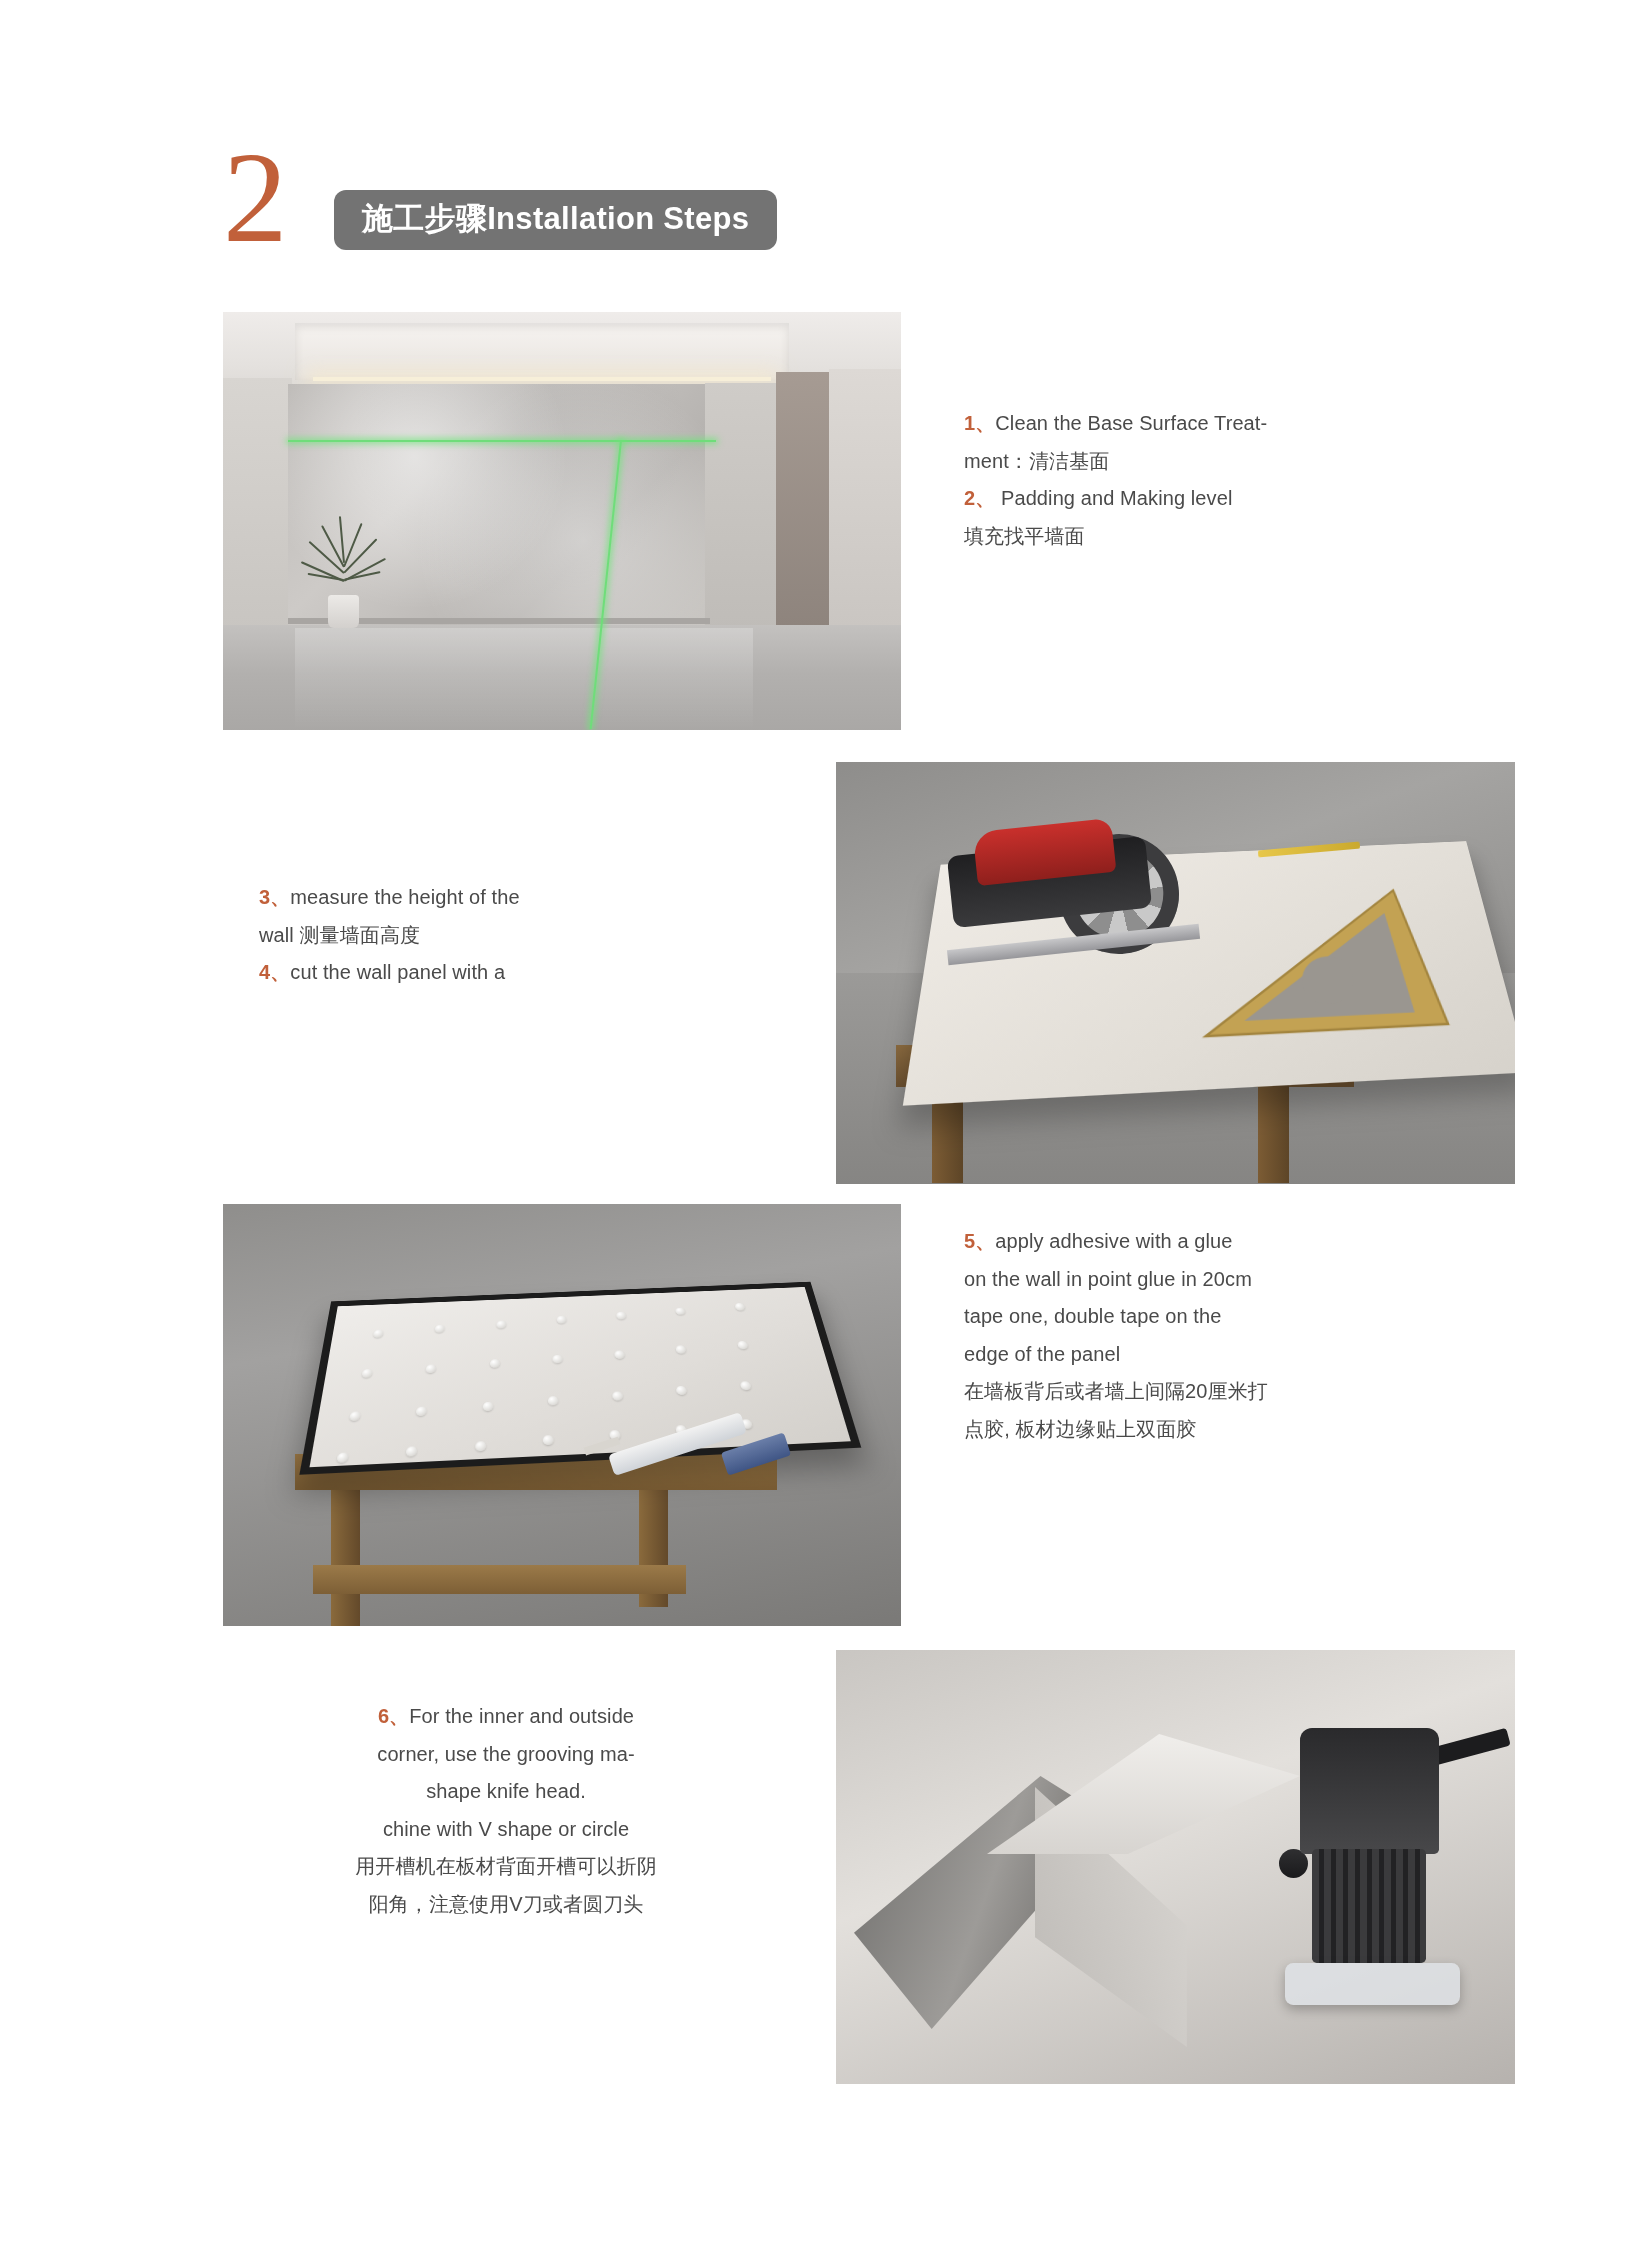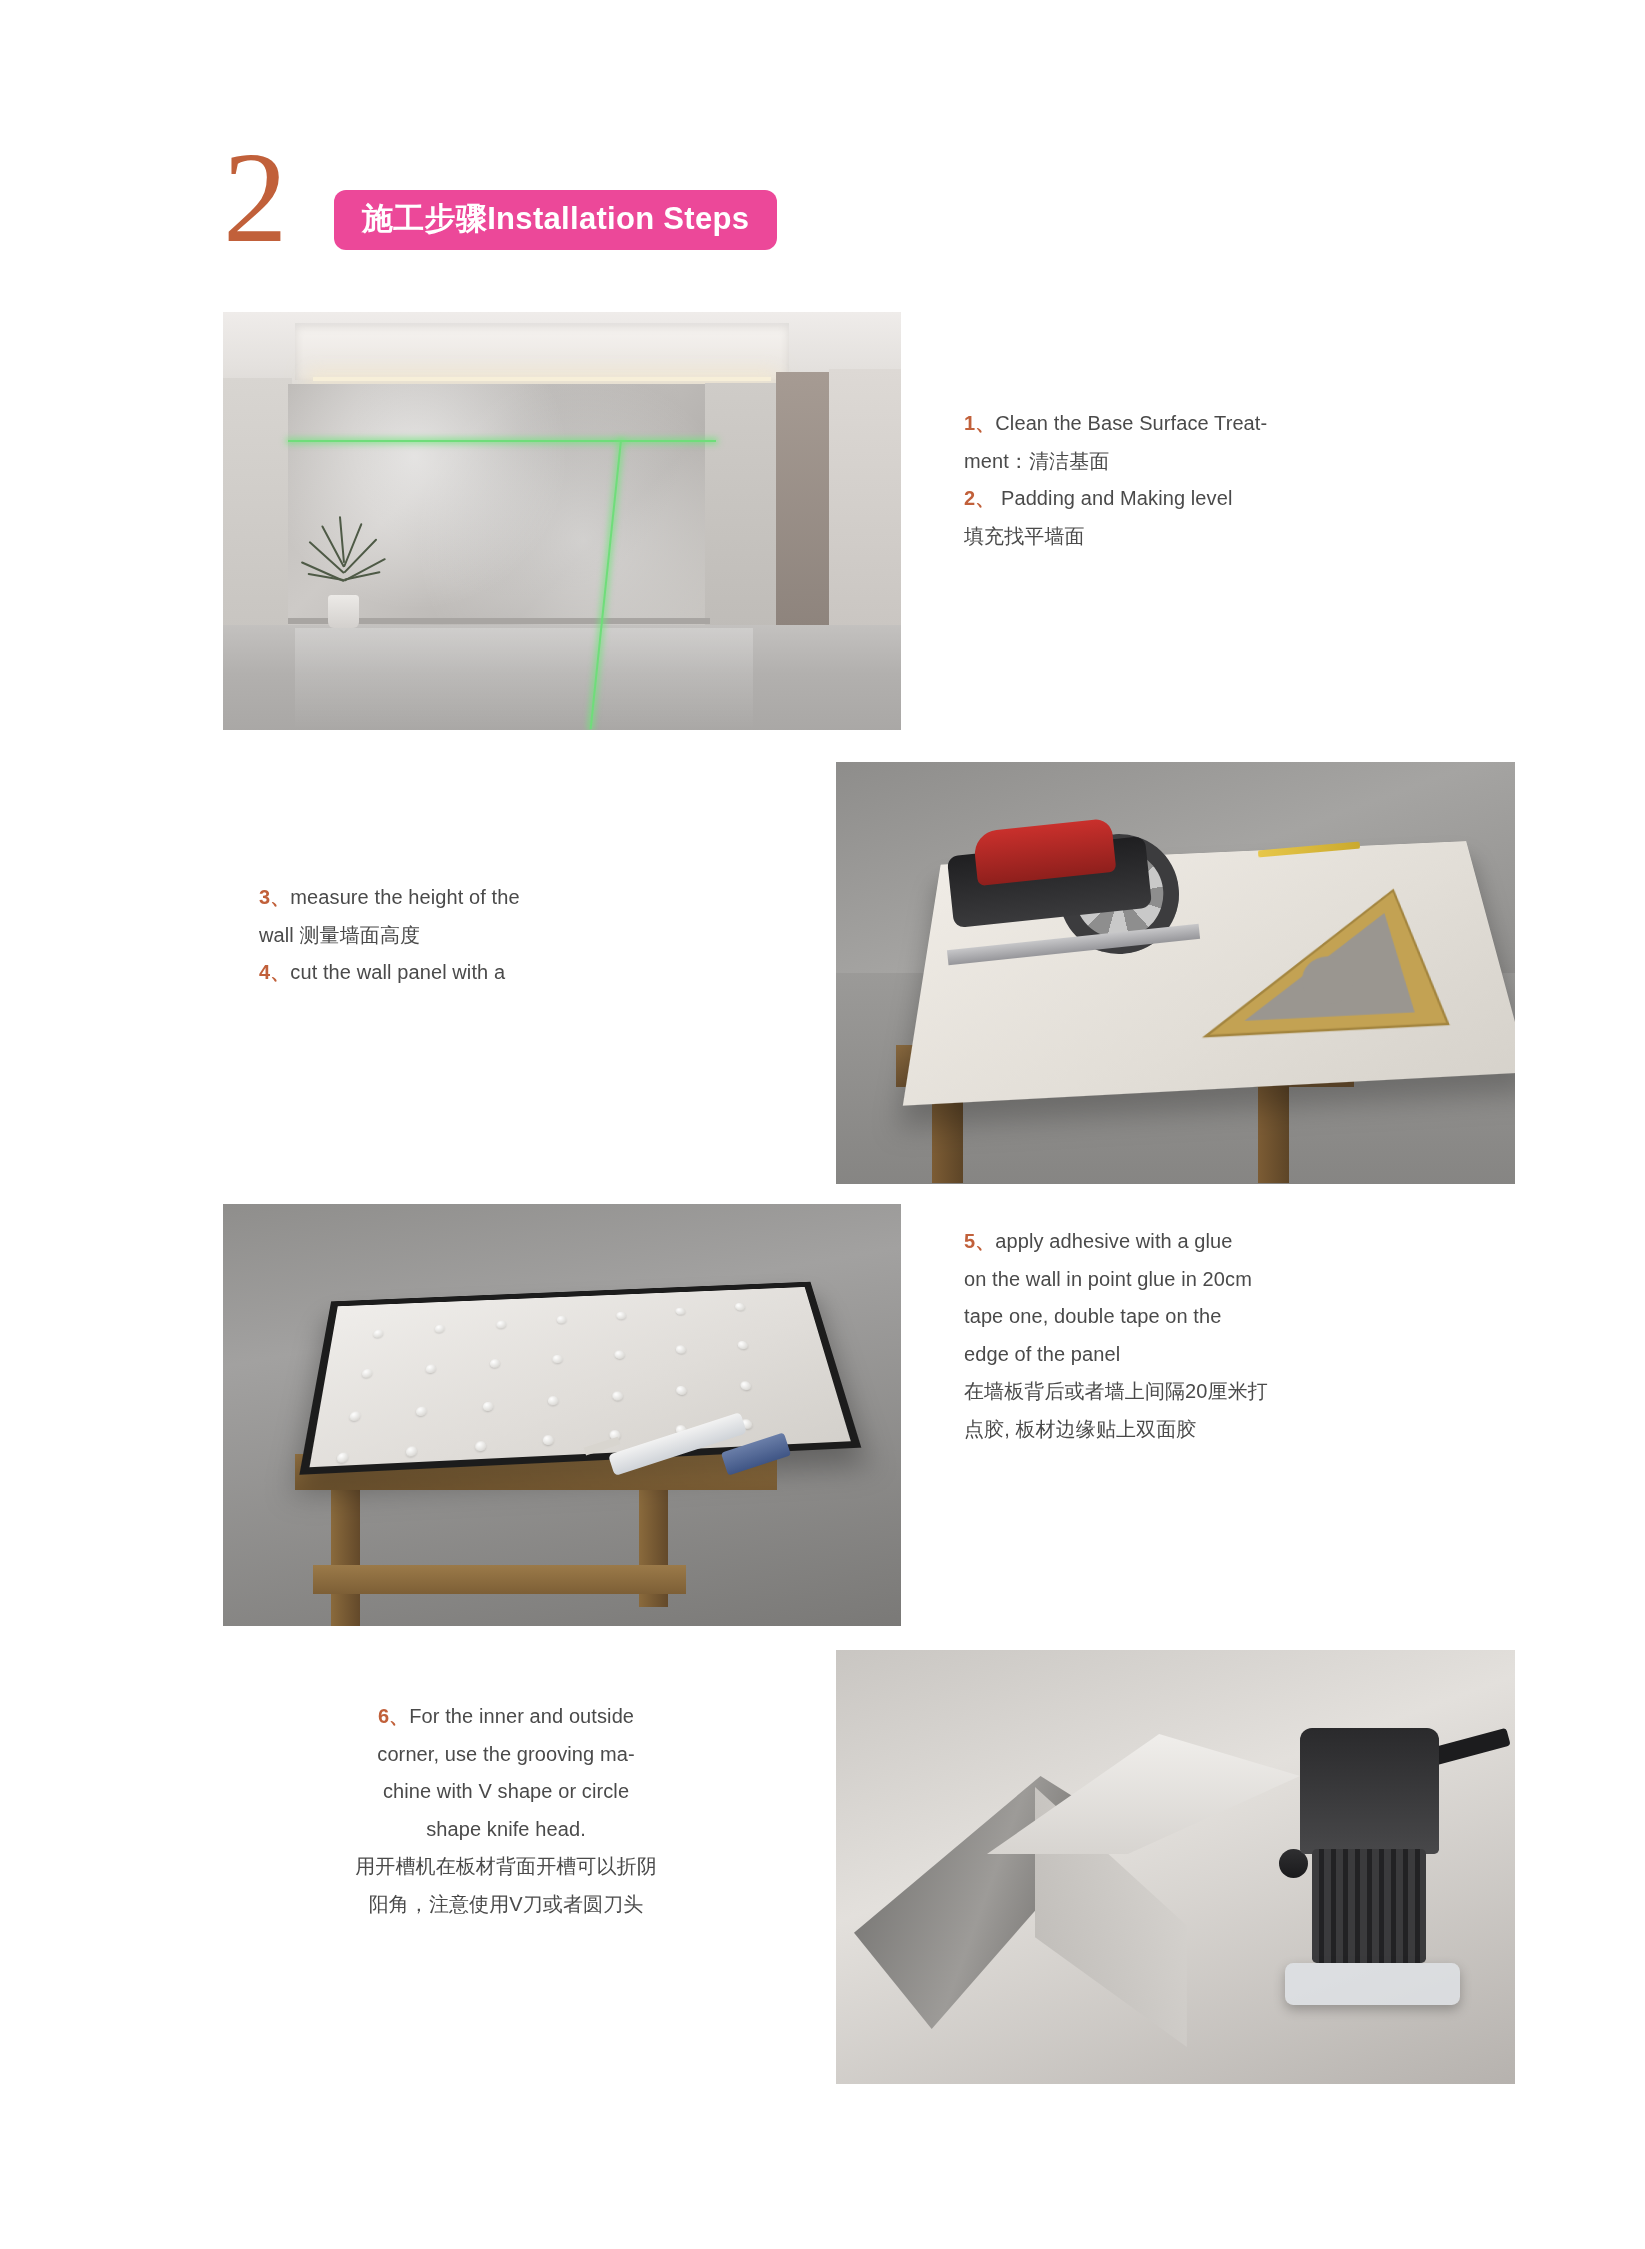--- a/index.html
+++ b/index.html
@@ -39,21 +39,21 @@
     line-height: 1;
     font-weight: 400;
     color: #c1603a;
     font-family: "Liberation Serif", serif;
     letter-spacing: -2.4px;
   }
   .title-pill {
     position: absolute;
     left: 111px;
     top: 42px;
-    background: #ec4899;
+    background: #737373;
     border-radius: 12px;
     padding: 13.2px 28px 15.7px 28px;
     display: inline-block;
   }
   .title-pill-text {
     color: #ffffff;
     font-size: 31px;
     font-weight: bold;
     line-height: 1;
     white-space: nowrap;
@@ -473,22 +473,22 @@
     <p><span>on the wall in point glue in 20cm</span></p>
     <p><span>tape one, double tape on the</span></p>
     <p><span>edge of the panel</span></p>
     <p><span>在墙板背后或者墙上间隔20厘米打</span></p>
     <p><span>点胶, 板材边缘贴上双面胶</span></p>
   </div>
 
   <div class="textblock" id="text4" style="left:259px; top:1698px; width:494px;text-align:center;">
     <p><span class="num">6、</span><span>For the inner and outside</span></p>
     <p><span>corner, use the grooving ma-</span></p>
+    <p><span>shape knife head.</span></p>
     <p><span>chine with V shape or circle</span></p>
-    <p><span>shape knife head.</span></p>
     <p><span>用开槽机在板材背面开槽可以折阴</span></p>
     <p><span>阳角，注意使用V刀或者圆刀头</span></p>
   </div>
 
   <div class="photo" id="photo4">
     <div class="p4-bg"></div>
     <div class="p4-panel-left"></div>
     <div class="p4-panel-right"></div>
     <div class="p4-panel-top"></div>
     <div class="p4-cable"></div>

